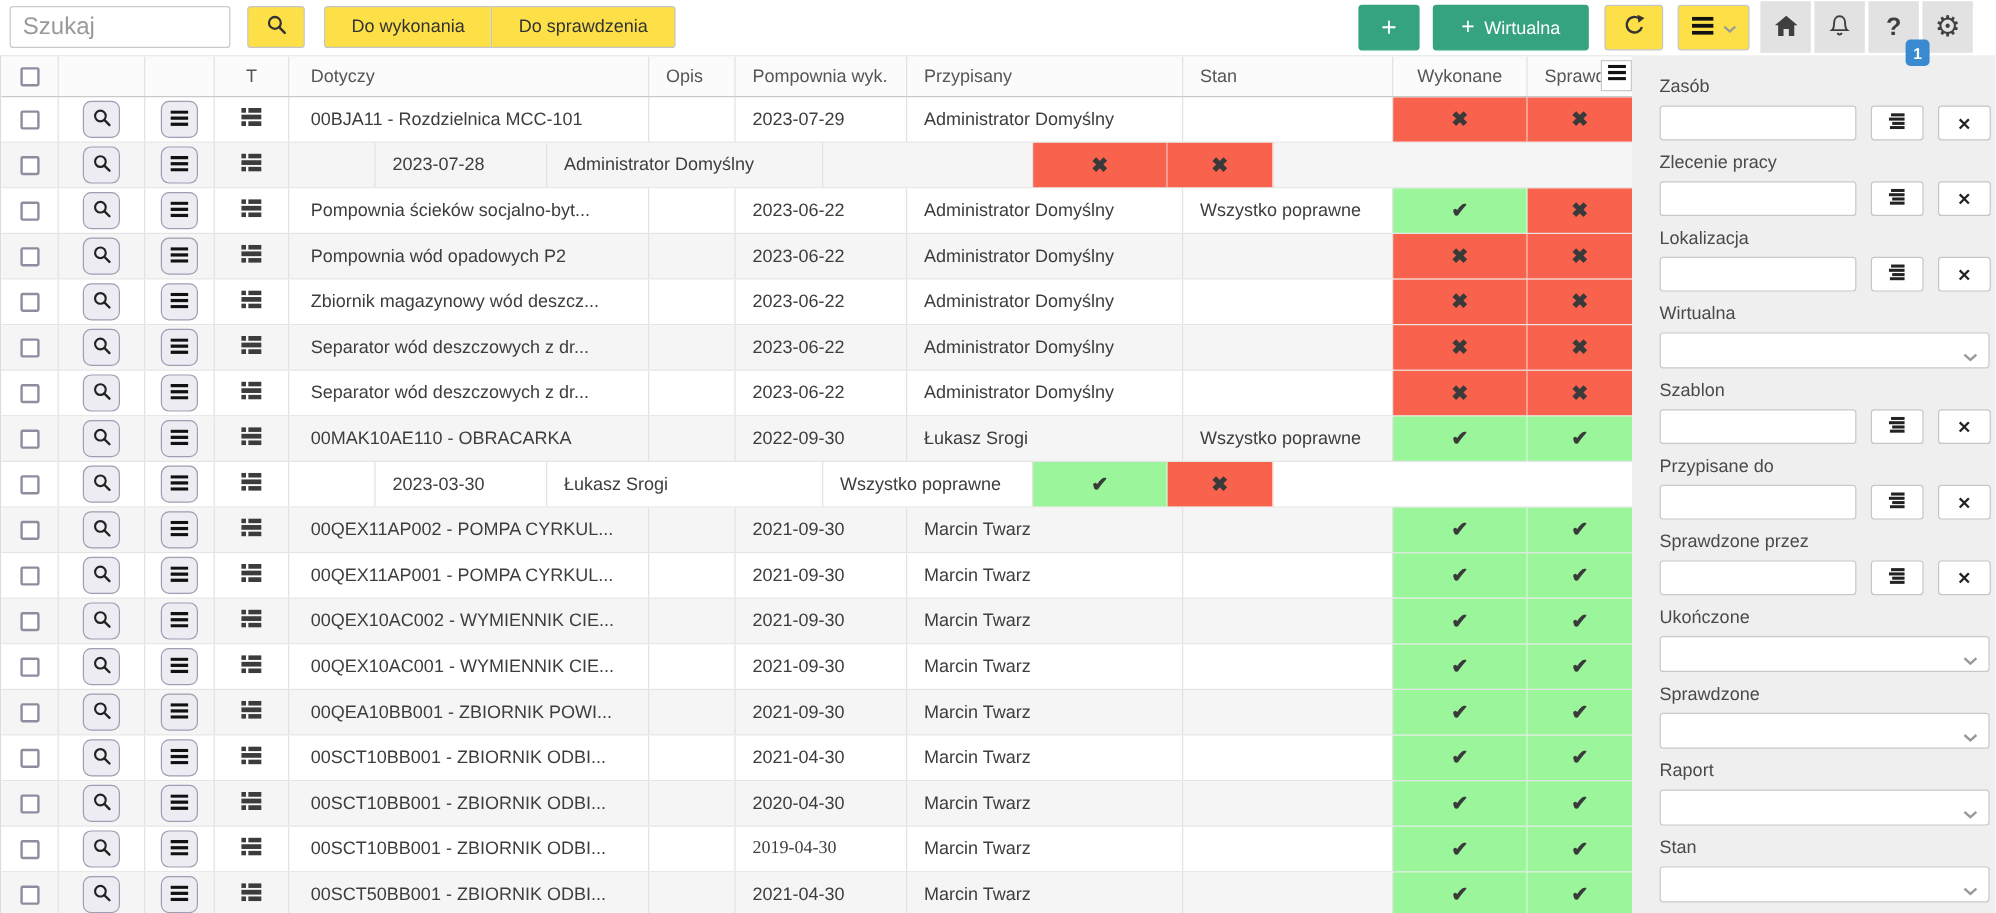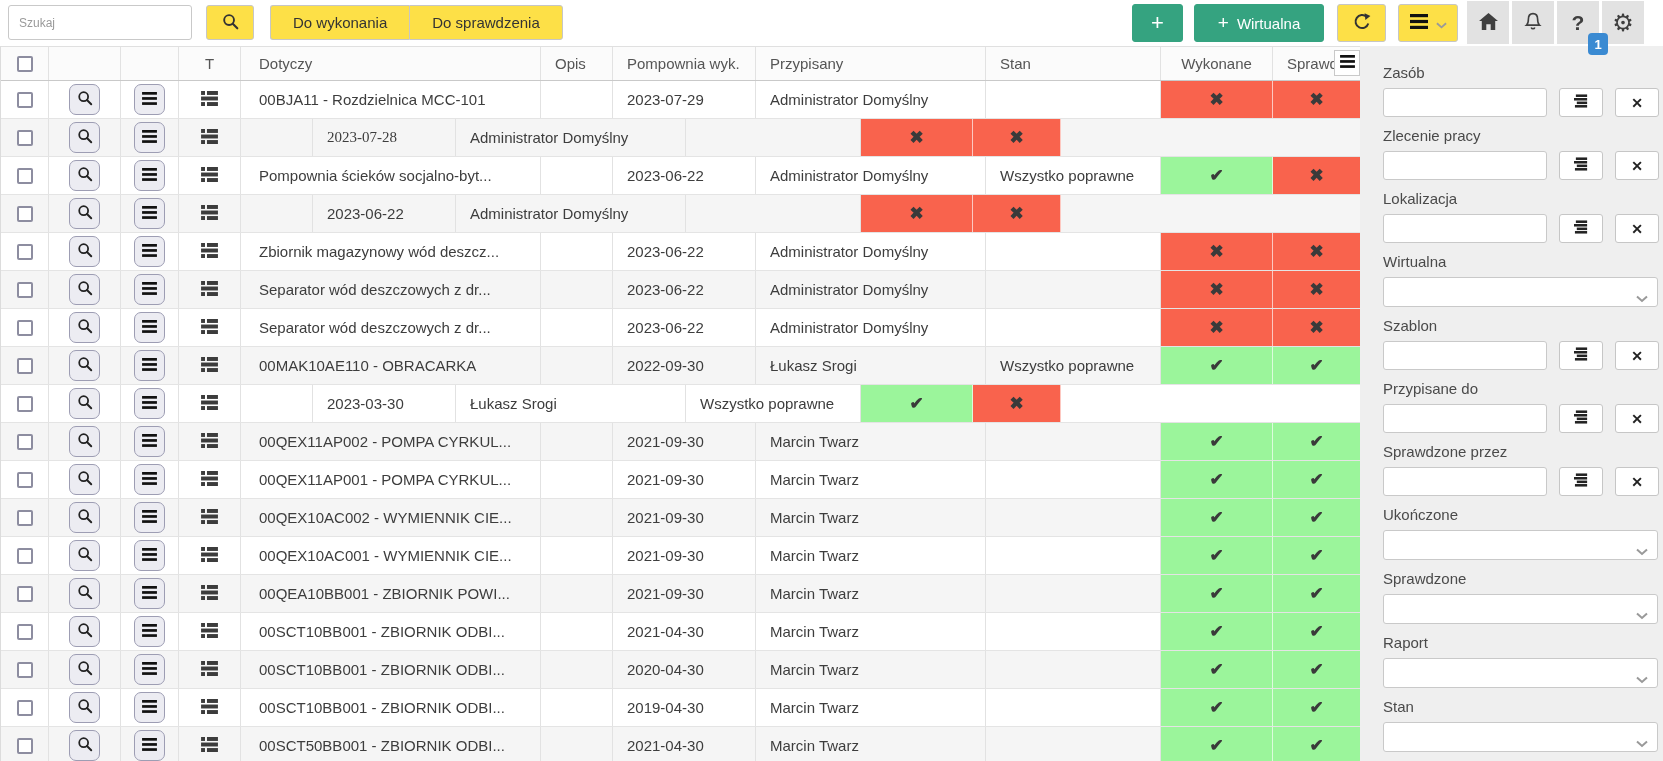--- a/index.html
+++ b/index.html
@@ -3,21 +3,21 @@
 <meta charset="utf-8">
 <style>
   * { margin:0; padding:0; box-sizing:border-box; }
   html,body { width:1663px; height:761px; overflow:hidden; background:#fff;
     font-family:"Liberation Sans", sans-serif; }
   .app { position:relative; width:1663px; height:761px; background:#fff; overflow:hidden; }
 
   
   .toolbar { position:absolute; left:0; top:0; width:1663px; height:46px; background:#fff; z-index:5; }
   .search-input { position:absolute; left:8px; top:5px; width:184px; height:35px;
-    border:1px solid #c9c9c9; border-radius:3px; padding:0 10px; font-size:12px; color:#8b5cf6;
+    border:1px solid #c9c9c9; border-radius:3px; padding:0 10px; font-size:20px; color:#8b5cf6;
     font-family:"Liberation Sans", sans-serif; outline:none; }
   .search-input::placeholder { color:#9a9a9a; }
   .btn { background:#fde047; border:1px solid #c6c6c6; border-radius:3px; color:#333;
     font-size:15px; display:flex; align-items:center; justify-content:center; cursor:pointer; }
   .search-btn { position:absolute; left:206px; top:5px; width:48px; height:35px; }
   .queue-group { position:absolute; left:270px; top:5px; display:flex; }
   .queue-btn { height:35px; padding:0 22px; border-radius:0; border-right-width:0; }
   .queue-btn:first-child { border-radius:3px 0 0 3px; }
   .queue-btn:last-child { border-radius:0 3px 3px 0; border-right-width:1px; }
   .green-btn { background:var(--accent); border:1px solid var(--accent); color:#fff; }
@@ -261,21 +261,21 @@
           <div class="td col-type" style="width: 62px;">
             <span><svg width="17" height="15" viewBox="0 0 18 16" fill="#3c3c3c">
                 <rect x="0" y="0" width="4.2" height="4.2"></rect>
                 <rect x="6.3" y="0" width="11.7" height="4.2"></rect>
                 <rect x="0" y="5.9" width="18" height="4.2"></rect>
                 <rect x="0" y="11.8" width="4.2" height="4.2"></rect>
                 <rect x="6.3" y="11.8" width="11.7" height="4.2"></rect>
               </svg></span>
           </div>
           <div class="td col-opis" style="width: 72px;"></div>
-          <div class="td col-oczekiwane_wyk" style="width: 143px; font-family: Liberation Serif, serif;">2023-07-28</div>
+          <div class="td col-oczekiwane_wyk" style="width: 143px;">2023-07-28</div>
           <div class="td col-przypisany" style="width: 230px;">Administrator Domyślny</div>
           <div class="td col-stan" style="width: 175px;"></div>
           <div class="td col-wykonane status bad" style="width: 112px;">
             <span>✖</span>
           </div>
           <div class="td col-sprawdzone status bad" style="width: 88px;">
             <span>✖</span>
           </div>
         </div>
         <div class="tr">
@@ -343,20 +343,21 @@
           </div>
           <div class="td col-type" style="width: 62px;">
             <span><svg width="17" height="15" viewBox="0 0 18 16" fill="#3c3c3c">
                 <rect x="0" y="0" width="4.2" height="4.2"></rect>
                 <rect x="6.3" y="0" width="11.7" height="4.2"></rect>
                 <rect x="0" y="5.9" width="18" height="4.2"></rect>
                 <rect x="0" y="11.8" width="4.2" height="4.2"></rect>
                 <rect x="6.3" y="11.8" width="11.7" height="4.2"></rect>
               </svg></span>
           </div>
+          <div class="td col-dotyczy" style="width: 300px;">Pompownia wód opadowych P2</div>
           <div class="td col-opis" style="width: 72px;"></div>
           <div class="td col-oczekiwane_wyk" style="width: 143px;">2023-06-22</div>
           <div class="td col-przypisany" style="width: 230px;">Administrator Domyślny</div>
           <div class="td col-stan" style="width: 175px;"></div>
           <div class="td col-wykonane status bad" style="width: 112px;">
             <span>✖</span>
           </div>
           <div class="td col-sprawdzone status bad" style="width: 88px;">
             <span>✖</span>
           </div>
@@ -889,21 +890,21 @@
             <span><svg width="17" height="15" viewBox="0 0 18 16" fill="#3c3c3c">
                 <rect x="0" y="0" width="4.2" height="4.2"></rect>
                 <rect x="6.3" y="0" width="11.7" height="4.2"></rect>
                 <rect x="0" y="5.9" width="18" height="4.2"></rect>
                 <rect x="0" y="11.8" width="4.2" height="4.2"></rect>
                 <rect x="6.3" y="11.8" width="11.7" height="4.2"></rect>
               </svg></span>
           </div>
           <div class="td col-dotyczy" style="width: 300px;">00SCT10BB001 - ZBIORNIK ODBI...</div>
           <div class="td col-opis" style="width: 72px;"></div>
-          <div class="td col-oczekiwane_wyk" style="width: 143px;">2019-04-30</div>
+          <div class="td col-oczekiwane_wyk" style="width: 143px; font-family: Liberation Serif, serif;">2019-04-30</div>
           <div class="td col-przypisany" style="width: 230px;">Marcin Twarz</div>
           <div class="td col-stan" style="width: 175px;"></div>
           <div class="td col-wykonane status ok" style="width: 112px;">
             <span>✔</span>
           </div>
           <div class="td col-sprawdzone status ok" style="width: 88px;">
             <span>✔</span>
           </div>
         </div>
         <div class="tr alt">

